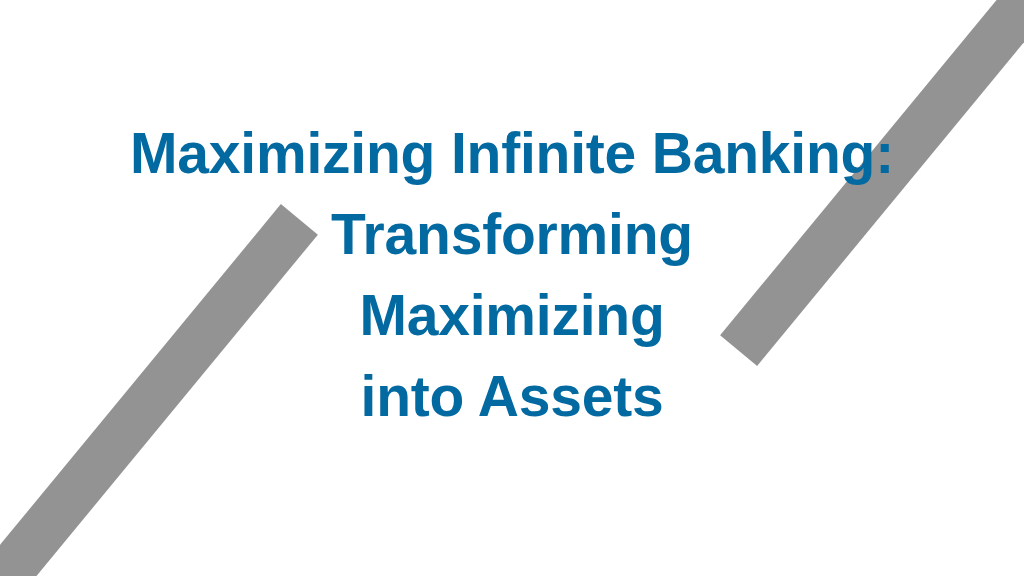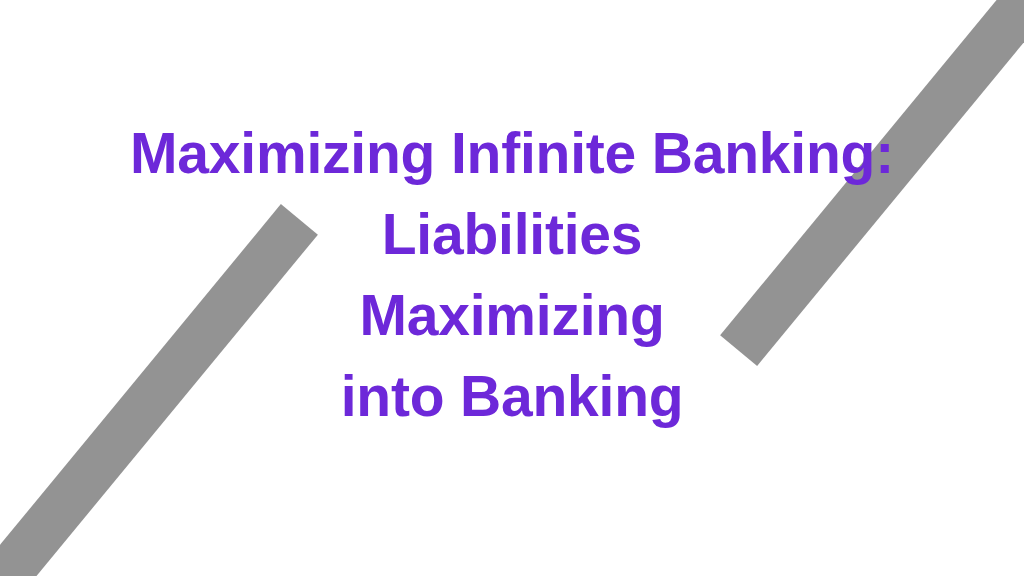--- a/index.html
+++ b/index.html
@@ -52,38 +52,38 @@
     bottom: 0;
     display: flex;
     flex-direction: column;
     align-items: center;
     justify-content: center;
     padding-bottom: 26px;
     box-sizing: border-box;
   }
 
   .title-line {
-    color: #6d28d9;
+    color: #0369a1;
     font-size: 57px;
     font-weight: 700;
     line-height: 81px;
     letter-spacing: -0.2px;
     text-align: center;
     white-space: nowrap;
   }
 </style>
 </head>
 <body>
 
 <div class="slide">
 
   <div class="stripe stripe-top-right"></div>
 
   <div class="stripe stripe-bottom-left"></div>
 
   <div class="title-block">
     <div class="title-line">Maximizing Infinite Banking:</div>
-    <div class="title-line">Liabilities</div>
+    <div class="title-line">Transforming</div>
     <div class="title-line">Maximizing</div>
-    <div class="title-line">into Banking</div>
+    <div class="title-line">into Assets</div>
   </div>
 
 </div>
 
 </body></html>

